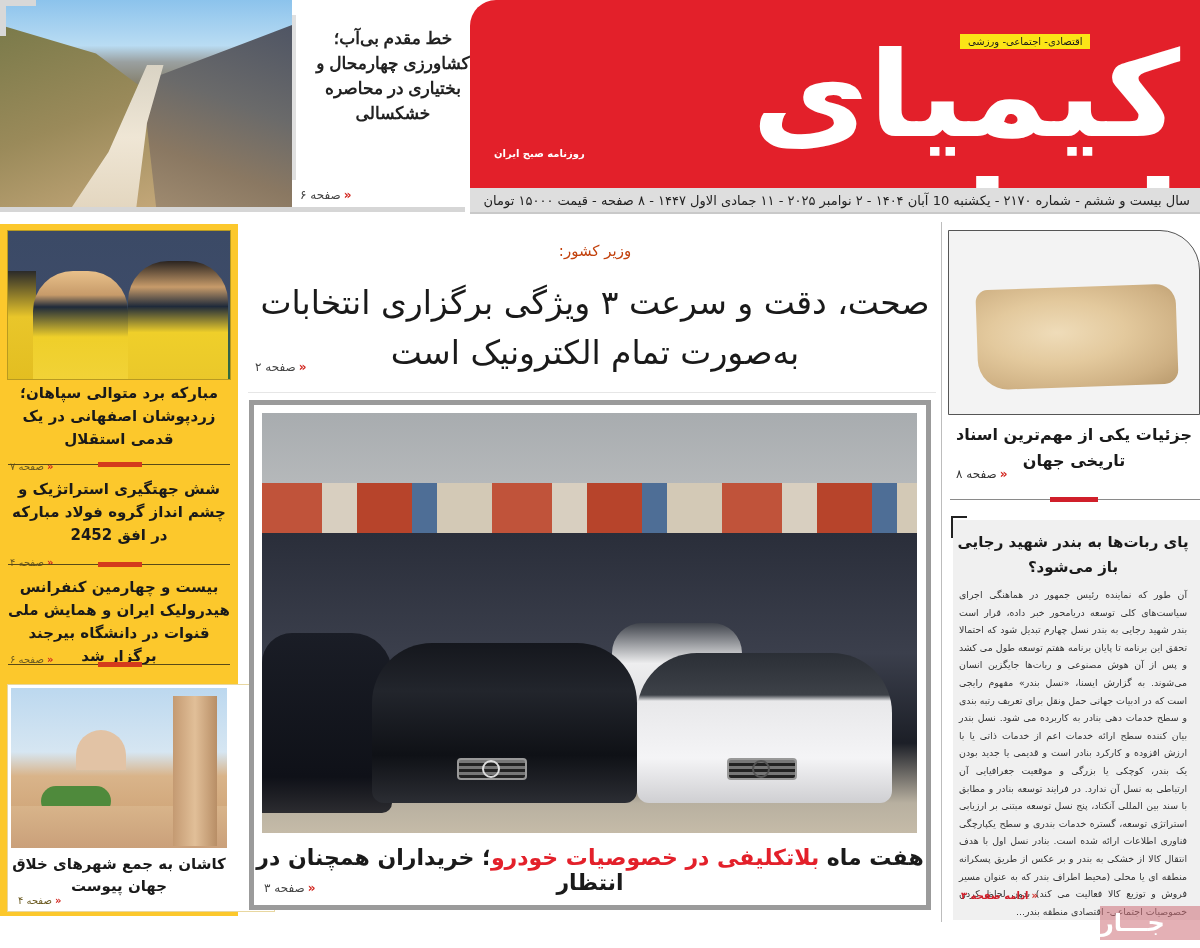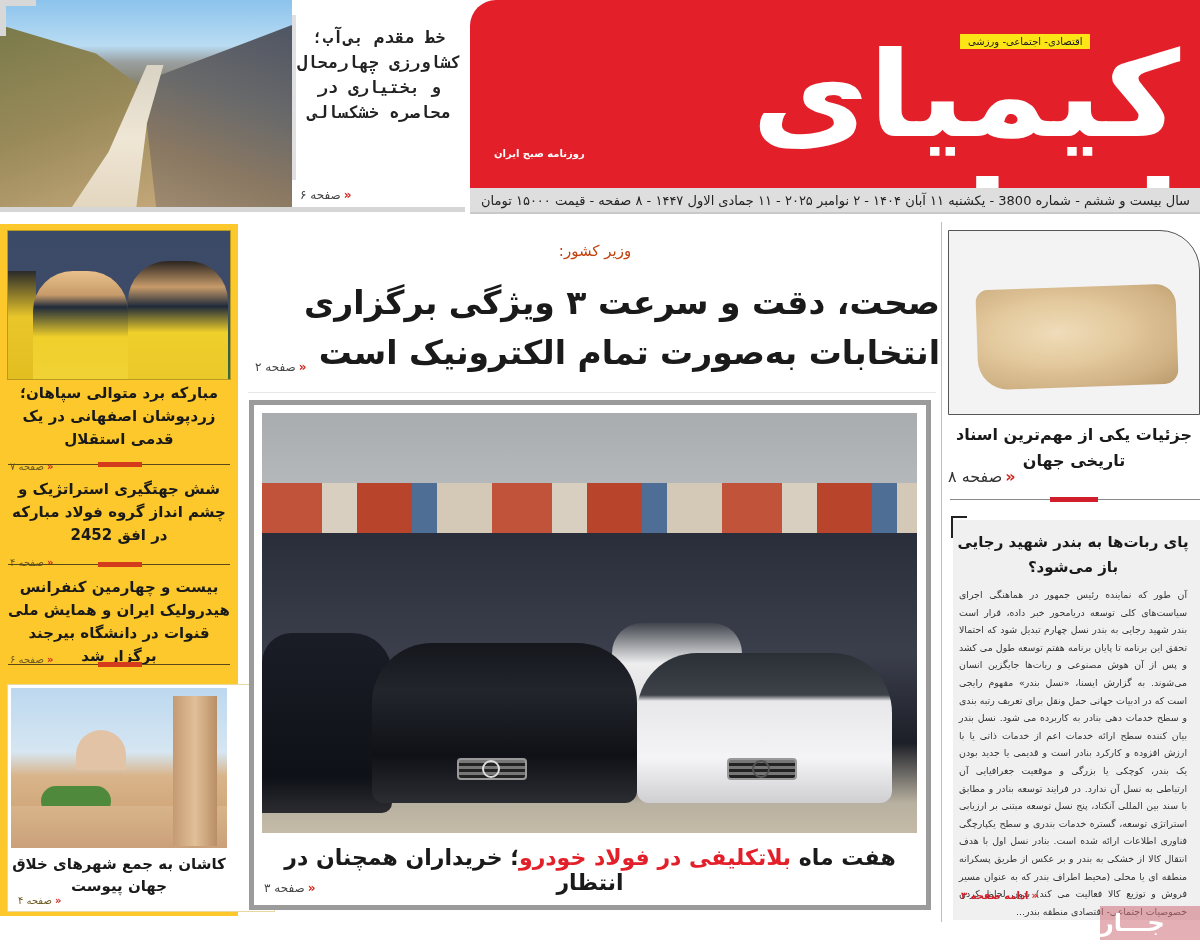--- a/index.html
+++ b/index.html
@@ -15,22 +15,22 @@
     background: linear-gradient(160deg, #7a7a4a 0%, #9a8a5a 50%, #c6a97b 100%);
     clip-path: polygon(0 0, 60% 15%, 100% 40%, 100% 100%, 0 100%); }
   .teaser-photo .hill-right { position:absolute; right:0; top:25px; width:150px; height:190px;
     background: linear-gradient(200deg, #4f5564 0%, #6a6a6a 40%, #8a7862 70%, #a38e72 100%);
     clip-path: polygon(0 30%, 100% 0, 100% 100%, 10% 100%); }
   .teaser-photo .riverbed { position:absolute; left:70px; top:65px; width:110px; height:145px;
     background: linear-gradient(180deg, #d9d3c4, #efe6d5 50%, #e3d6bf);
     clip-path: polygon(70% 0, 85% 0, 70% 40%, 60% 100%, 0 100%, 35% 60%); }
   .teaser-photo .corner { position:absolute; left:0; top:0; width:36px; height:36px;
     border-left:6px solid #d8d8d8; border-top:6px solid #d8d8d8; }
-  .teaser-text { left: 294px; top: 26px; width: 170px; text-align: center;
-    font-family: Liberation Mono, monospace; font-size: 17px; line-height: 25px; font-weight: 600; color: #222; }
+  .teaser-text { left: 308px; top: 26px; width: 170px; text-align: center;
+    font-family: Liberation Sans, sans-serif; font-size: 17px; line-height: 25px; font-weight: 600; color: #222; }
   .teaser-page { left: 300px; top: 188px; font-size: 12px; color: #333; }
   .teaser-rule { left: 0; top: 207px; width: 465px; height: 5px; background: #d6d6d6; }
   .teaser-vrule { left: 292px; top: 15px; width: 4px; height: 165px; background: #e0e0e0; }
 
   .chev { color: #d2261f; font-weight: bold; margin-left: 3px; }
   .page-ref { font-size: 12px; color: #444; white-space: nowrap; }
 
   
   .masthead { left: 470px; top: 0; width: 730px; height: 188px; background: #e3202a;
     border-radius: 26px 0 0 0; overflow: hidden; }
@@ -66,22 +66,22 @@
     background: linear-gradient(180deg, #bcd8ef 0%, #d6e6f2 40%, #d9b48a 55%, #c8996a 100%); }
   .kashan-photo .tower { position:absolute; right:10px; top:8px; width:44px; height:150px; background: linear-gradient(90deg,#c49a72,#e1bf98,#b88e66); }
   .kashan-photo .dome { position:absolute; left:65px; top:42px; width:50px; height:40px; border-radius: 25px 25px 0 0; background:#e2c3a5; }
   .kashan-photo .trees { position:absolute; left:30px; top:98px; width:70px; height:30px; border-radius: 20px; background:#4f8a3c; }
   .kashan-photo .roof { position:absolute; left:0; top:118px; width:216px; height:42px; background:linear-gradient(180deg,#d8b48a,#caa07a); }
   .kashan-title { position:absolute; left:0; top:168px; width:222px; text-align:center; font-size:15px; line-height:22px; font-weight:700; }
   .kashan-page { position:absolute; left: 10px; top: 210px; font-size: 10px; color:#6b5a20; }
 
   
   .kicker { left: 250px; top: 242px; width: 690px; text-align: center; font-size: 15px; color: #c2410c; }
-  .lead-headline { left: 250px; top: 278px; width: 690px; text-align: right; font-size: 33px; line-height: 50px;
-    font-weight: 700; color: #1a1a1a; letter-spacing: -0.5px; }
+  .lead-headline { left: 250px; top: 278px; width: 690px; text-align: center; font-size: 33px; line-height: 50px;
+    font-weight: 400; color: #1a1a1a; letter-spacing: -0.5px; }
   .lead-page { left: 255px; top: 360px; }
   .center-divider { left: 248px; top: 392px; width: 688px; height: 1px; background: #e6e6e6; }
 
   .car-frame { left: 249px; top: 400px; width: 682px; height: 510px; background: #ffffff;
     border: 5px solid #9b9b9b; }
   .car-photo { position:absolute; left: 8px; top: 8px; width: 655px; height: 420px; overflow:hidden;
     background: linear-gradient(180deg, #a8acaf 0%, #b6b9bb 18%, #9ea1a2 22%); }
   .car-photo .containers { position:absolute; left: 0; top: 70px; width: 655px; height: 60px;
     background: repeating-linear-gradient(90deg, #c0533a 0 60px, #d8cfc0 60px 95px, #b7442b 95px 150px, #4e6e96 150px 175px, #d3c9b6 175px 230px); }
   .car-photo .lot { position:absolute; left:0; top: 120px; width:655px; height:300px;
@@ -104,21 +104,21 @@
   .car-page { position:absolute; left: 10px; top: 476px; }
 
   
   .right-col { left: 940px; top: 222px; width: 260px; height: 700px; }
   .right-vline { left: 941px; top: 222px; width: 1px; height: 700px; background: #bdbdbd; }
   .artifact-frame { position:absolute; left: 8px; top: 8px; width: 252px; height: 185px;
     border: 1px solid #555; border-radius: 0 40px 0 0; overflow: hidden; background: #f3f3f3; }
   .artifact-frame .stone { position:absolute; left: 28px; top: 56px; width: 200px; height: 100px; border-radius: 12px 20px 14px 30px;
     background: radial-gradient(ellipse at 40% 45%, #efdcb9 0%, #e3c99d 40%, #cfb184 75%, #b99a6d 100%); transform: rotate(-2deg); }
   .artifact-title { position:absolute; left: 10px; top: 200px; width: 248px; text-align: center; font-size: 16px; line-height: 26px; font-weight: 700; }
-  .artifact-page { position:absolute; left: 8px; top: 245px; font-size: 16px; color:#333; }
+  .artifact-page { position:absolute; left: 16px; top: 245px; font-size: 12px; color:#333; }
   .right-sep { position:absolute; left: 10px; top: 277px; width: 250px; height: 1px; background: #8a8a8a; }
   .right-sep::after { content:""; position:absolute; left: 100px; top: -2px; width: 48px; height: 5px; background: #d01f2a; }
 
   .robot-box { position:absolute; left: 13px; top: 298px; width: 268px; height: 400px; background: #f0f0f0; }
   .robot-box .bracket-l { position:absolute; left:-2px; top:-4px; width: 16px; height: 22px; border-left: 2px solid #222; border-top: 2px solid #222; }
   .robot-box .bracket-r { position:absolute; right:-2px; top:-4px; width: 16px; height: 22px; border-right: 2px solid #222; border-top: 2px solid #222; }
   .robot-title { position:absolute; left: 0; top: 10px; width: 240px; text-align: center; font-size: 15px; line-height: 25px; font-weight: 700; }
   .robot-body { position:absolute; left: 6px; top: 66px; width: 228px; font-size: 9.4px; line-height: 17.6px; text-align: justify; color: #333; }
   .robot-more { position:absolute; left: 8px; top: 370px; font-size: 10px; color: #d01f2a; font-weight: bold; }
 
@@ -139,21 +139,21 @@
 <div class="abs teaser-page page-ref">
   <span class="chev">«</span><span>صفحه ۶</span>
 </div>
 <div class="abs teaser-rule"></div>
 
 <div class="abs masthead">
   <div class="tagline-badge">اقتصادی- اجتماعی- ورزشی</div>
   <div class="logo">کیمیای ایران</div>
   <div class="subtitle">روزنامه صبح ایران</div>
 </div>
-<div class="abs dateline">سال بیست و ششم - شماره 3800 - یکشنبه ۱۱ آبان ۱۴۰۴ - ۲ نوامبر ۲۰۲۵ - ۱۱ جمادی الاول ۱۴۴۷ - ۸ صفحه - قیمت ۱۵۰۰۰ تومان</div>
+<div class="abs dateline">سال بیست و ششم - شماره ۲۱۷۰ - یکشنبه 10 آبان ۱۴۰۴ - ۲ نوامبر ۲۰۲۵ - ۱۱ جمادی الاول ۱۴۴۷ - ۸ صفحه - قیمت ۱۵۰۰۰ تومان</div>
 
 <div class="abs left-col">
   <div class="sport-photo">
     <div class="player0"></div>
     <div class="player1"></div>
     <div class="player2"></div>
   </div>
 
   <div class="left-story" style="top:158px;">
     <div>مبارکه برد متوالی سپاهان؛ زردپوشان اصفهانی در یک قدمی استقلال</div>
@@ -197,21 +197,21 @@
     <div class="car-suv"></div>
     <div class="car-white2"></div>
     <div class="car-black"></div>
     <div class="car-white"></div>
     <div class="grille" style="left:195px; top:345px;"></div>
     <div class="star" style="left:220px; top:347px;"></div>
     <div class="grille" style="left:465px; top:345px;"></div>
     <div class="star" style="left:490px; top:347px; border-color:#555;"></div>
   </div>
   <div class="car-headline">
-    <span>هفت ماه </span><span class="red">بلاتکلیفی در فولاد خودرو</span><span>؛ خریداران همچنان در انتظار</span>
+    <span>هفت ماه </span><span class="red">بلاتکلیفی در خصوصیات خودرو</span><span>؛ خریداران همچنان در انتظار</span>
   </div>
   <div class="car-page page-ref"><span class="chev">«</span><span>صفحه ۳</span></div>
 </div>
 
 <div class="abs right-vline"></div>
 <div class="abs right-col">
   <div class="artifact-frame">
     <div class="stone"></div>
   </div>
   <div class="artifact-title">جزئیات یکی از مهم‌ترین اسناد تاریخی جهان</div>

